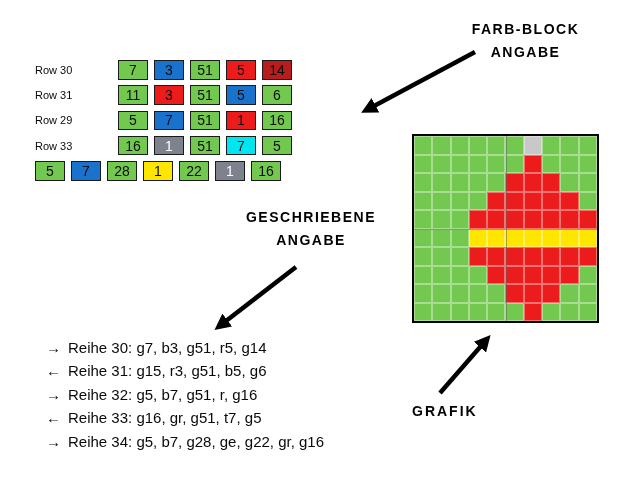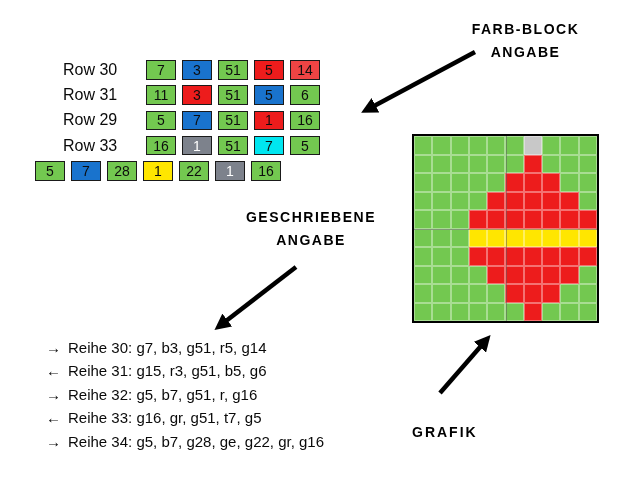--- a/index.html
+++ b/index.html
@@ -8,26 +8,26 @@
     font-family:"Liberation Sans", sans-serif; color:#000; overflow:hidden;
   }
 
   
   .ann {
     position:absolute; font-weight:bold; font-size:14px;
     letter-spacing:1.5px; text-align:center; line-height:23px;
   }
   .ann-farb  { left:448px; top:18px;  width:155px; }
   .ann-gesch { left:226px; top:206px; width:170px; }
-  .ann-grafik{ left:412px; top:421px; width:auto; letter-spacing:2px; }
+  .ann-grafik{ left:412px; top:400px; width:auto; letter-spacing:2px; }
 
   
   #blockRows { position:absolute; left:35px; top:60px; display:flex; flex-direction:column; gap:5.8px; }
   .block-row { display:flex; align-items:center; height:19.5px; }
-  .row-label { width:83px; font-size:16px; color:#0a0a0a;margin-left:28px; }
+  .row-label { width:83px; font-size:11px; color:#0a0a0a; }
   .blocks    { display:flex; gap:6px; }
   .block {
     width:30px; height:19.5px; box-sizing:border-box; border:1px solid #1a1a1a;
     display:flex; align-items:center; justify-content:center;
     font-size:14px; color:#0d0d0d;
   }
 
   
   #instructions { position:absolute; left:46px; top:336px; font-size:15px; color:#0a0a0a; }
   .instr-line { height:23.4px; line-height:23.4px; white-space:nowrap; }
@@ -57,21 +57,21 @@
   </div>
 
   <div id="blockRows">
       <div class="block-row">
         <div class="row-label">Row 30</div>
         <div class="blocks">
           <div class="block" style="background: rgb(115, 200, 80);">7</div>
           <div class="block" style="background: rgb(25, 115, 205);">3</div>
           <div class="block" style="background: rgb(115, 200, 80);">51</div>
           <div class="block" style="background: rgb(237, 28, 28);">5</div>
-          <div class="block" style="background: #ef4444;">14</div>
+          <div class="block" style="background: #b91c1c;">14</div>
         </div>
       </div>
       <div class="block-row">
         <div class="row-label">Row 31</div>
         <div class="blocks">
           <div class="block" style="background: rgb(115, 200, 80);">11</div>
           <div class="block" style="background: rgb(237, 28, 28);">3</div>
           <div class="block" style="background: rgb(115, 200, 80);">51</div>
           <div class="block" style="background: rgb(25, 115, 205);">5</div>
           <div class="block" style="background: rgb(115, 200, 80);">6</div>

